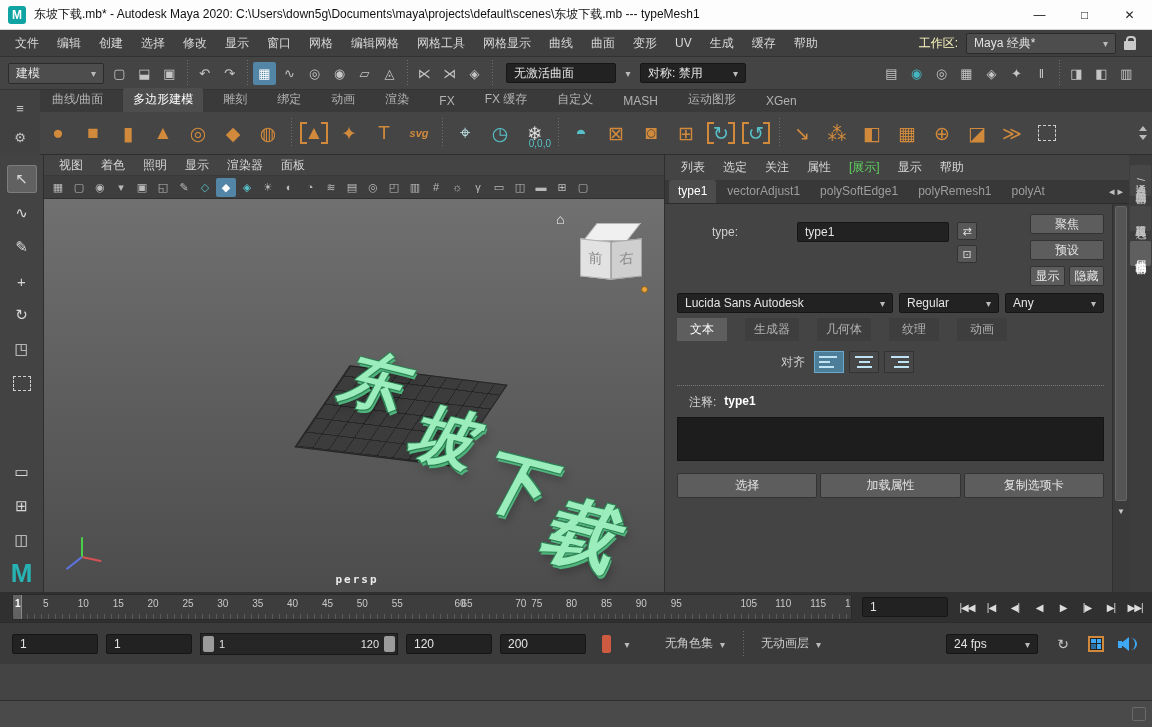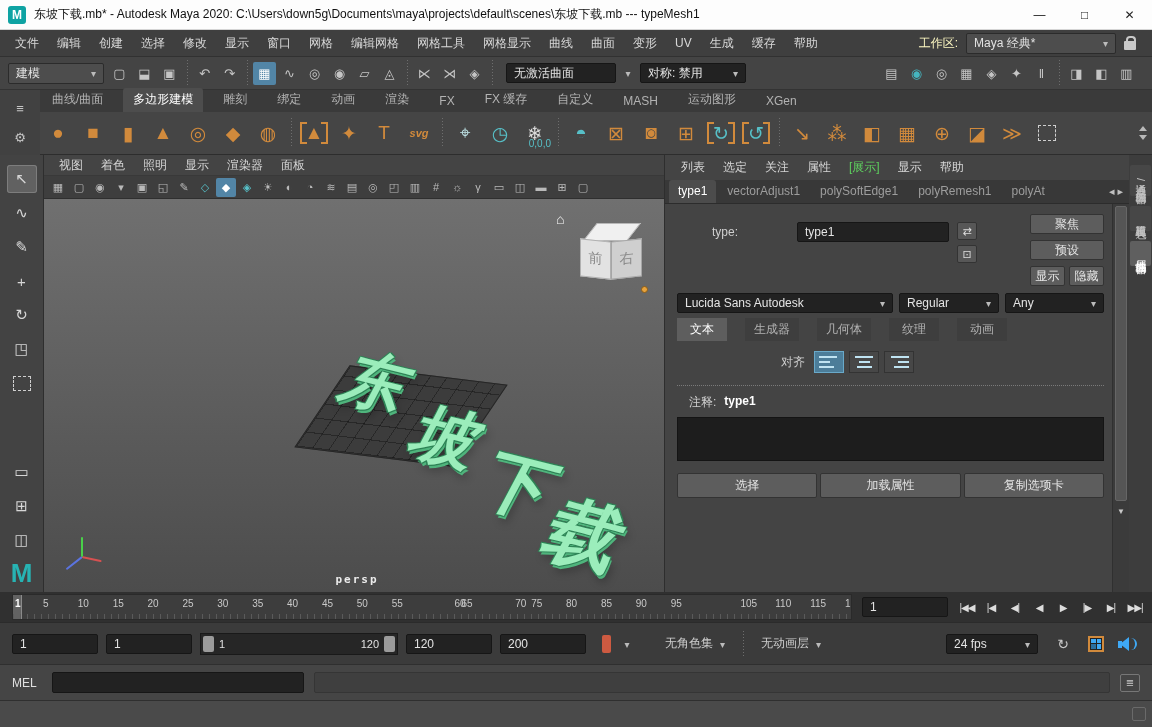--- a/index.html
+++ b/index.html
@@ -815,24 +815,18 @@
           <b></b>
         </div>
       <div class="speaker">
         <span class="sp-box"></span>
           <span class="sp-tri"></span>
           <span class="sp-wave"></span>
       </div>
     </div>
   </div>
 
-  <div class="melbar">
-    <span class="mel-label">MEL</span>
-    <div class="dark-field mel-input"></div>
-    <div class="mel-response"></div>
-    <div class="script-ic"></div>
-  </div>
 
   <div class="helpbar">
     <div class="grip"></div>
   </div>
 
 </div>
 
 </body></html>

